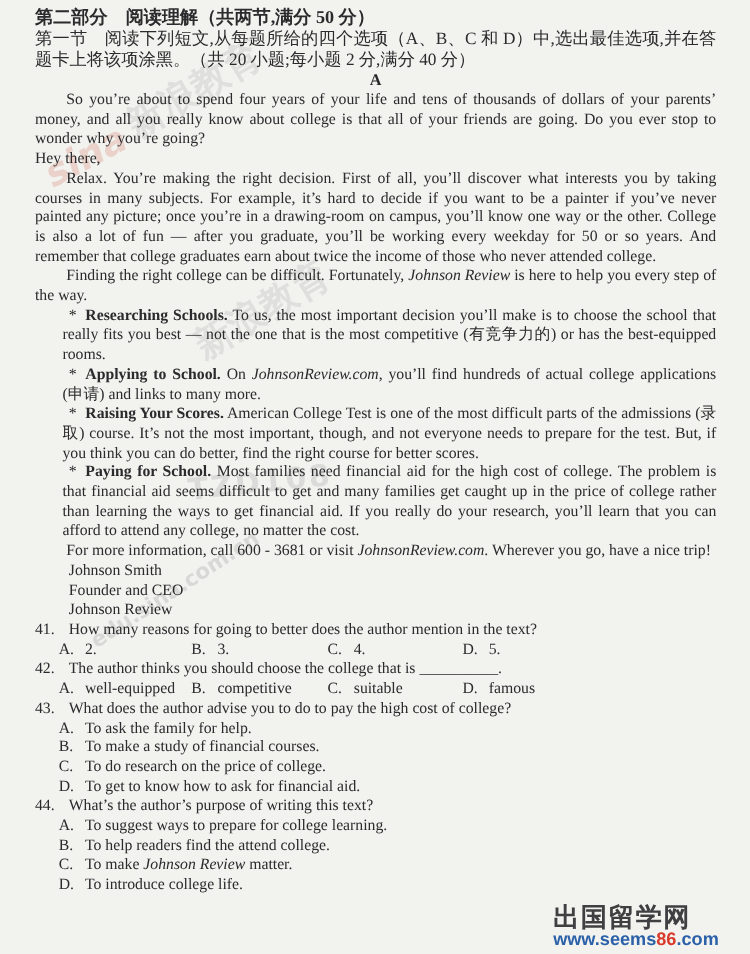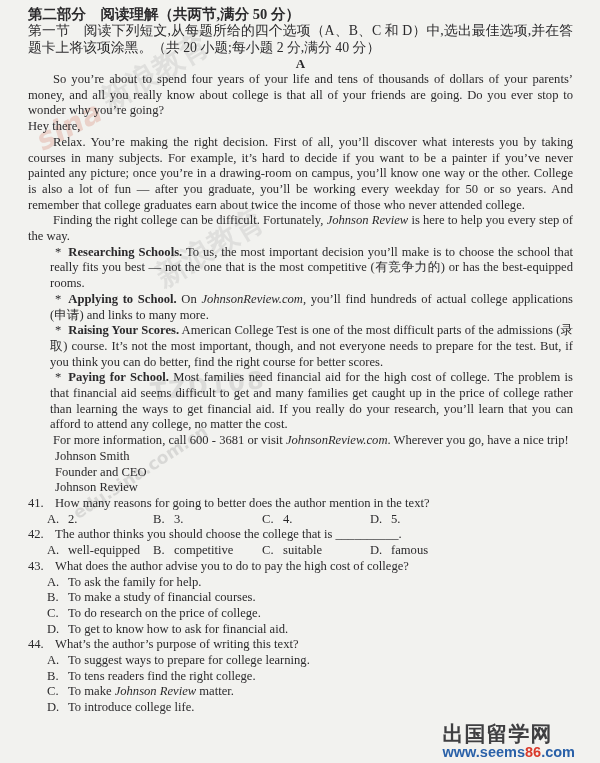--- a/index.html
+++ b/index.html
@@ -152,21 +152,21 @@
       <div class="opt-block"><span class="opt-label">A.</span><span>To ask the family for help.</span></div>
       <div class="opt-block"><span class="opt-label">B.</span><span>To make a study of financial courses.</span></div>
       <div class="opt-block"><span class="opt-label">C.</span><span>To do research on the price of college.</span></div>
       <div class="opt-block"><span class="opt-label">D.</span><span>To get to know how to ask for financial aid.</span></div>
 
       <div class="question">
         <span class="q-num">44.</span>
         <span class="q-text">What’s the author’s purpose of writing this text?</span>
       </div>
       <div class="opt-block"><span class="opt-label">A.</span><span>To suggest ways to prepare for college learning.</span><em></em><span></span></div>
-      <div class="opt-block"><span class="opt-label">B.</span><span>To tens readers find the right college.</span><em></em><span></span></div>
+      <div class="opt-block"><span class="opt-label">B.</span><span>To help readers find the attend college.</span><em></em><span></span></div>
       <div class="opt-block"><span class="opt-label">C.</span><span>To make </span><em>Johnson Review</em><span> matter.</span></div>
       <div class="opt-block"><span class="opt-label">D.</span><span>To introduce college life.</span><em></em><span></span></div>
 
     </div>
   </div>
 
   <div class="brand">
     <div class="brand-name">出国留学网</div>
     <div class="brand-url"><span>www.seems</span><span class="red">86</span><span>.com</span></div>
   </div>

